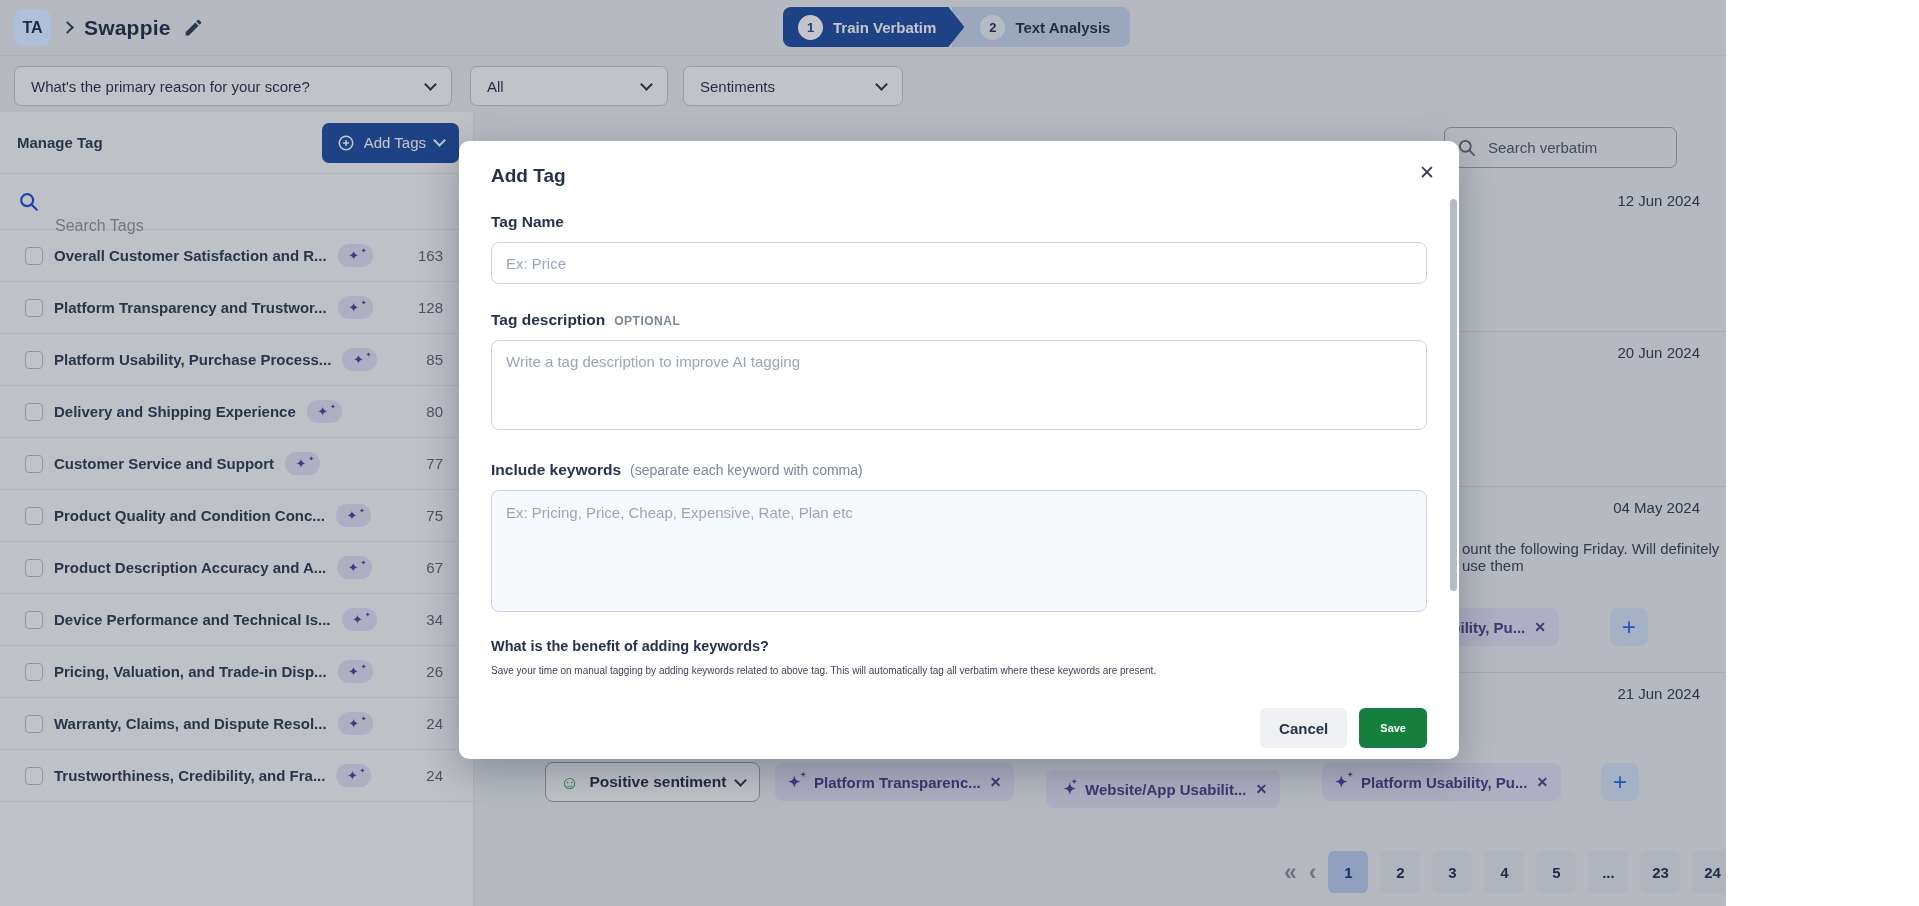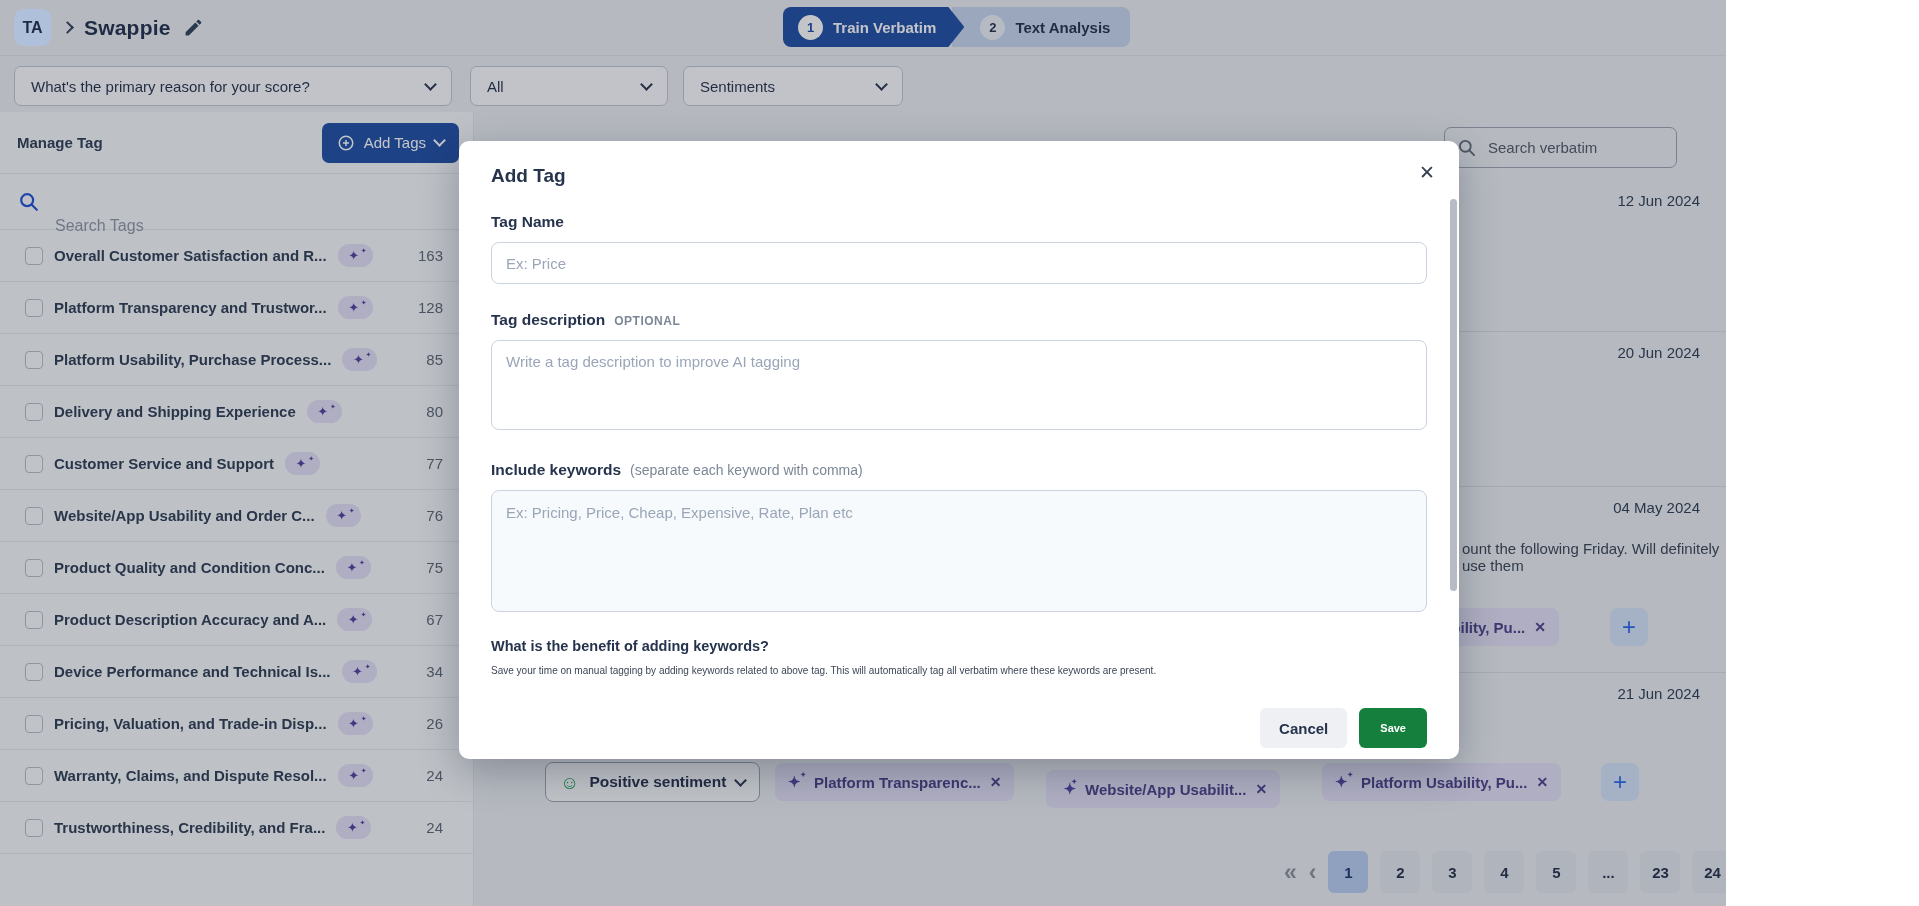--- a/index.html
+++ b/index.html
@@ -193,26 +193,20 @@
           <span class="tag-count">80</span>
         </div>
       <div class="tag-row">
           <span class="checkbox"></span>
           <span class="tag-name">Customer Service and Support</span>
           <span class="ai-badge"></span>
           <span class="tag-count">77</span>
         </div>
       <div class="tag-row">
           <span class="checkbox"></span>
-          <span class="tag-name">Website/App Usability and Order C...</span>
-          <span class="ai-badge"></span>
-          <span class="tag-count">76</span>
-        </div>
-      <div class="tag-row">
-          <span class="checkbox"></span>
           <span class="tag-name">Product Quality and Condition Conc...</span>
           <span class="ai-badge"></span>
           <span class="tag-count">75</span>
         </div>
       <div class="tag-row">
           <span class="checkbox"></span>
           <span class="tag-name">Product Description Accuracy and A...</span>
           <span class="ai-badge"></span>
           <span class="tag-count">67</span>
         </div>

